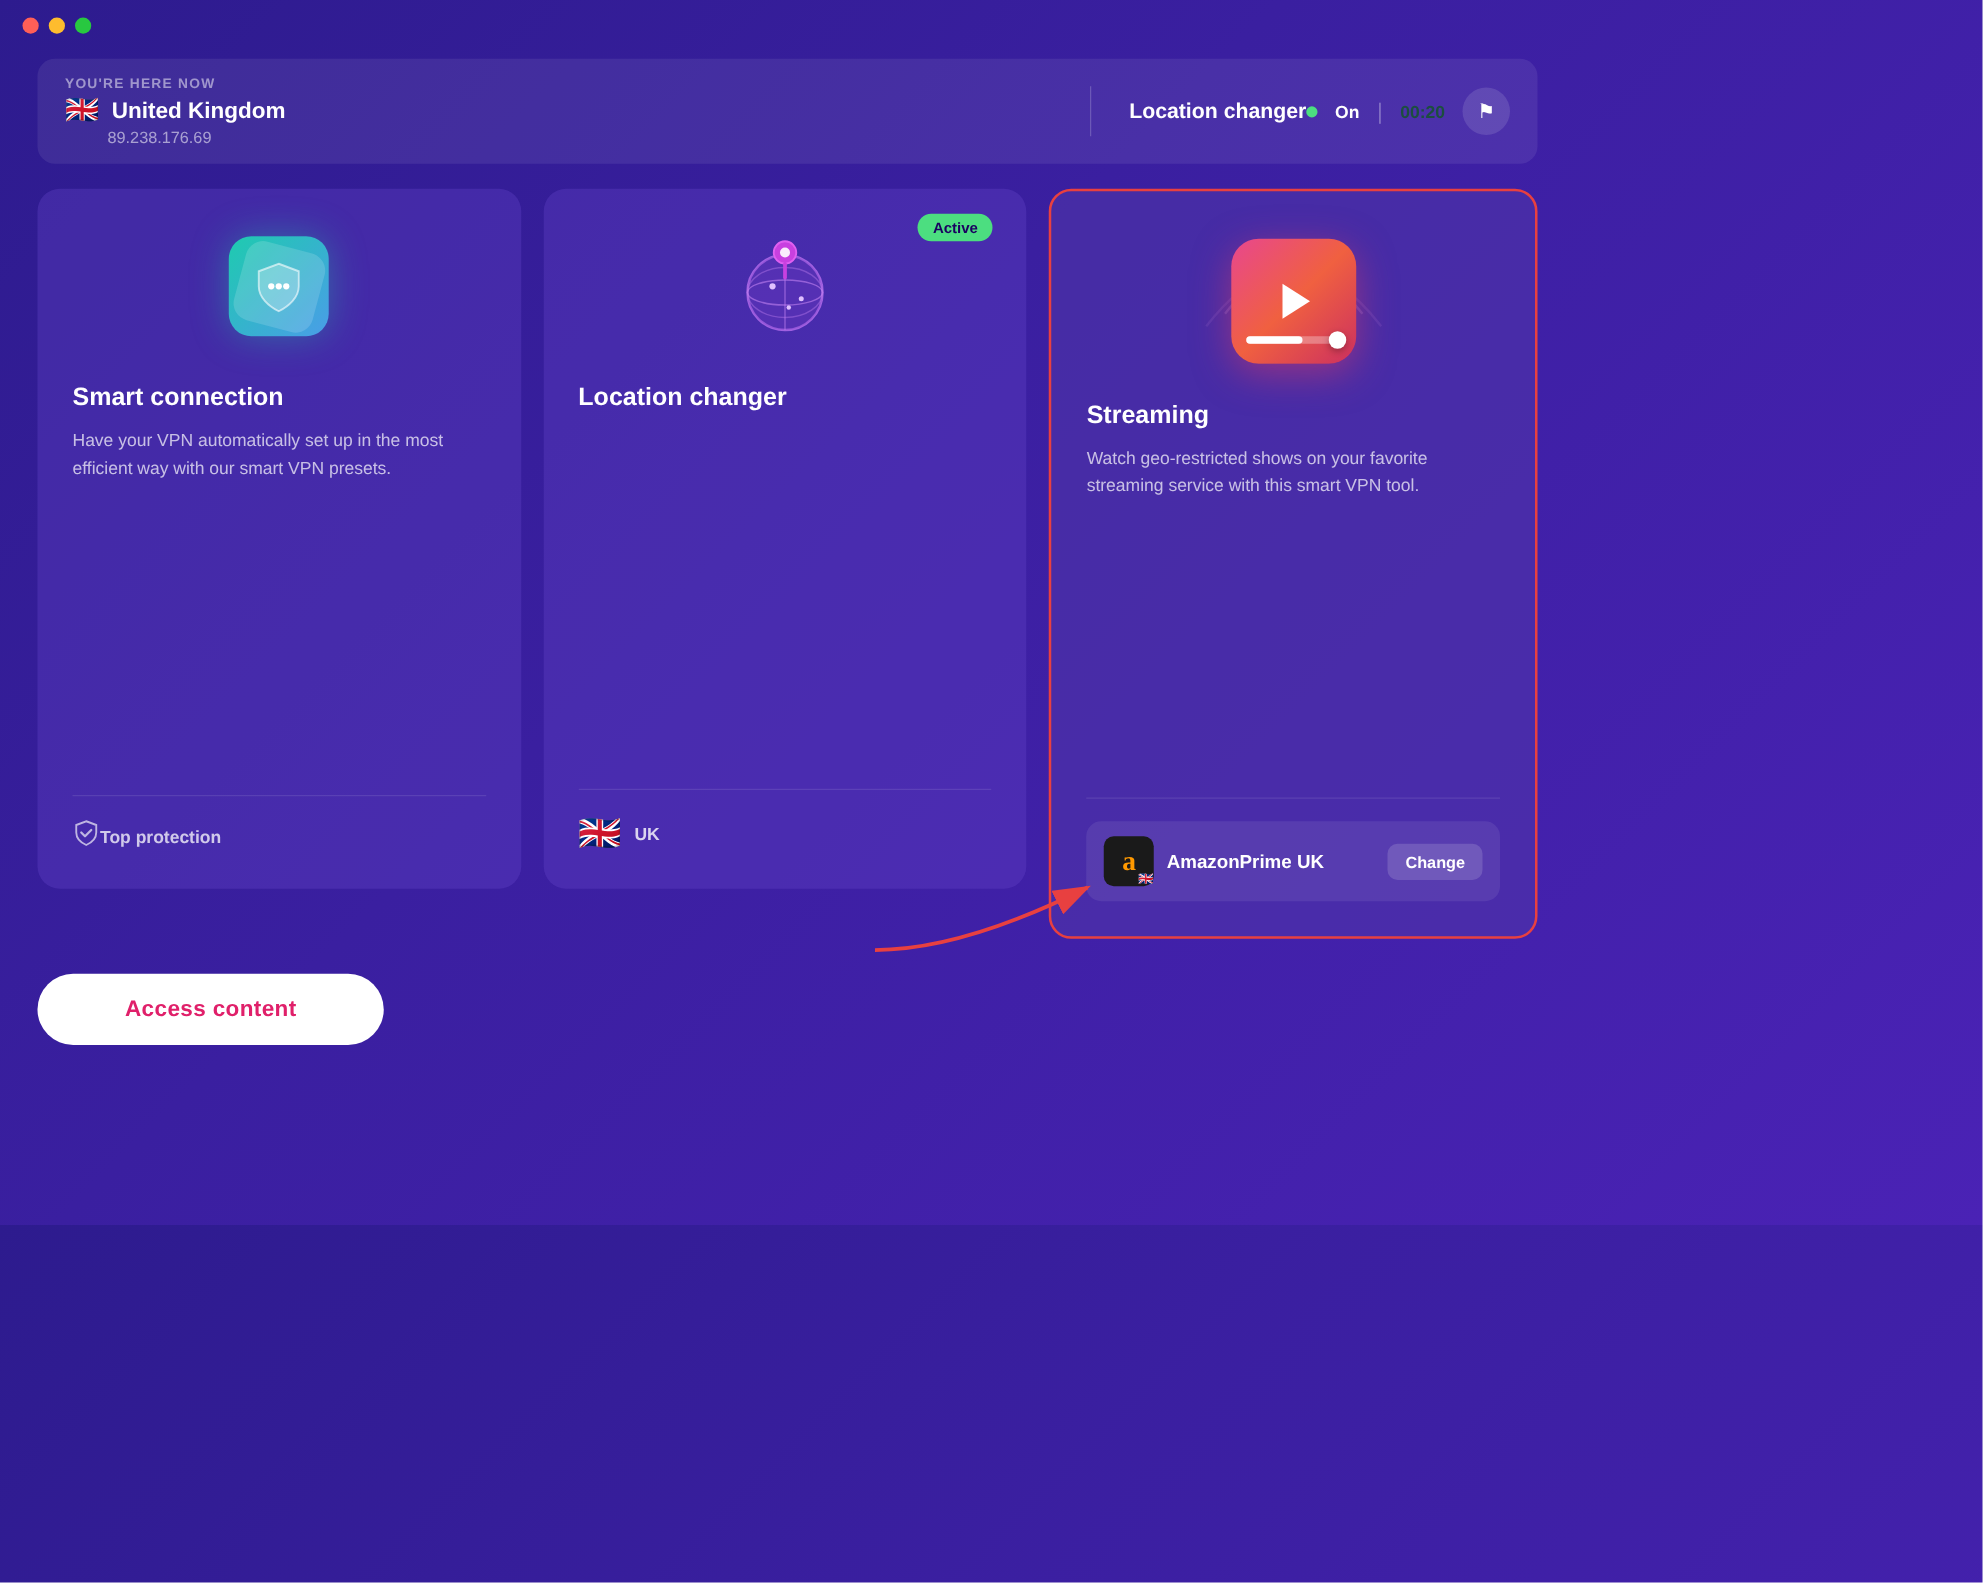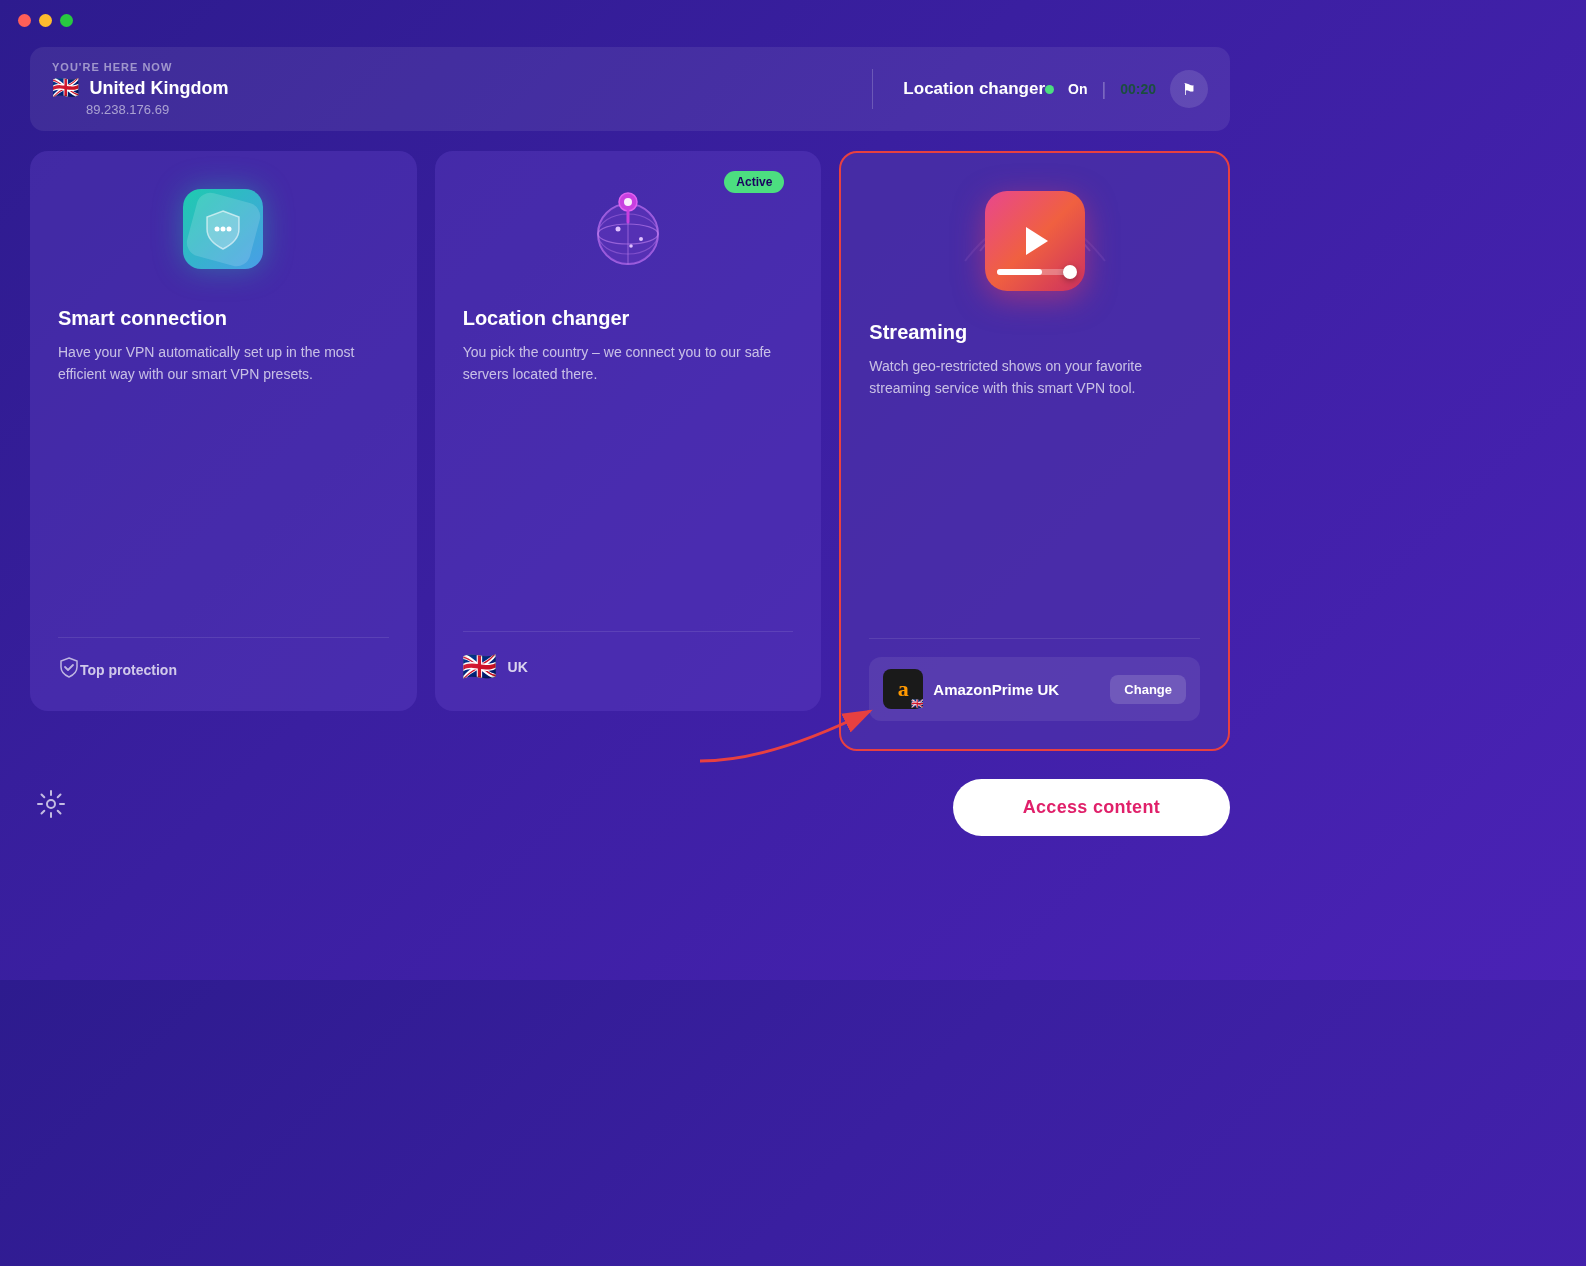--- a/index.html
+++ b/index.html
@@ -244,21 +244,21 @@
       font-size: 14px;
       font-weight: 600;
       color: rgba(255,255,255,0.8);
       text-align: right;
     }
 
     
     .active-badge {
       position: absolute;
       top: 20px;
-      right: 37px;
+      right: 27px;
       background: #4cde80;
       color: #1a0060;
       font-size: 12px;
       font-weight: 800;
       padding: 4px 12px;
       border-radius: 20px;
     }
 
     
     .card-streaming {
@@ -309,21 +309,21 @@
       padding: 7px 14px;
       font-size: 13px;
       font-weight: 600;
       cursor: pointer;
     }
 
     
     .bottom-section {
       display: flex;
       align-items: center;
-      justify-content: flex-end;
+      justify-content: flex-start;
       padding: 28px 30px 10px;
       position: relative;
     }
     .settings-btn {
       position: absolute;
       left: 36px;
       background: none;
       border: none;
       cursor: pointer;
       color: rgba(255,255,255,0.7);
@@ -422,21 +422,20 @@
           <circle cx="58" cy="55" r="2" fill="#e0c0ff"></circle>
           <circle cx="48" cy="62" r="1.8" fill="#e0c0ff"></circle>
 
           <circle cx="45" cy="18" r="9" fill="#c840e0" stroke="#e060f0" stroke-width="1.5"></circle>
           <circle cx="45" cy="18" r="4" fill="#fff" opacity="0.9"></circle>
           <path d="M45 27 L45 38" stroke="#c840e0" stroke-width="3" stroke-linecap="round"></path>
         </svg>
       </div>
     </div>
     <div class="card-title">Location changer</div>
-    <div class="card-desc">You pick the country – we connect you to our safe servers located there.</div>
     <div class="card-footer">
       <div class="footer-divider"></div>
       <div class="flag-row">
         <span class="flag-large">🇬🇧</span>
         <span class="country-code">UK</span>
       </div>
     </div>
   </div>
 
   <div class="card card-streaming" style="position:relative;">

